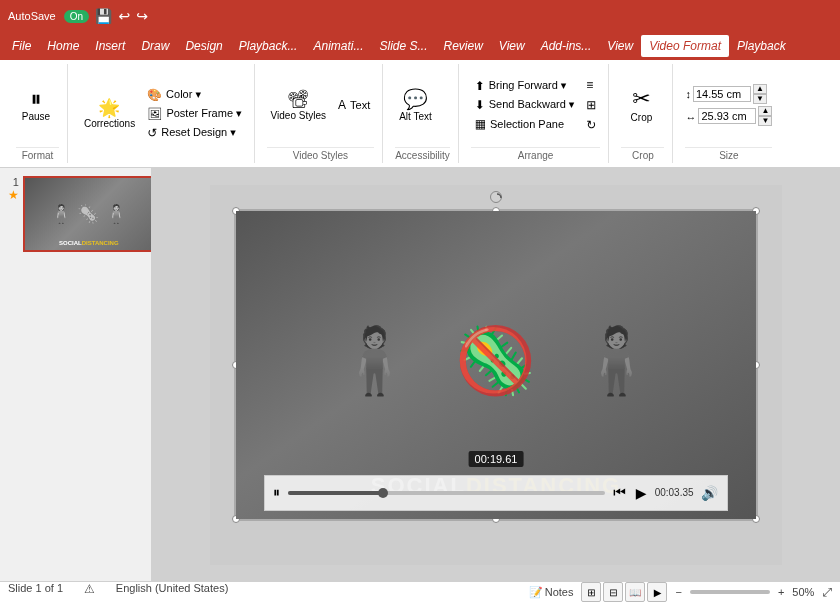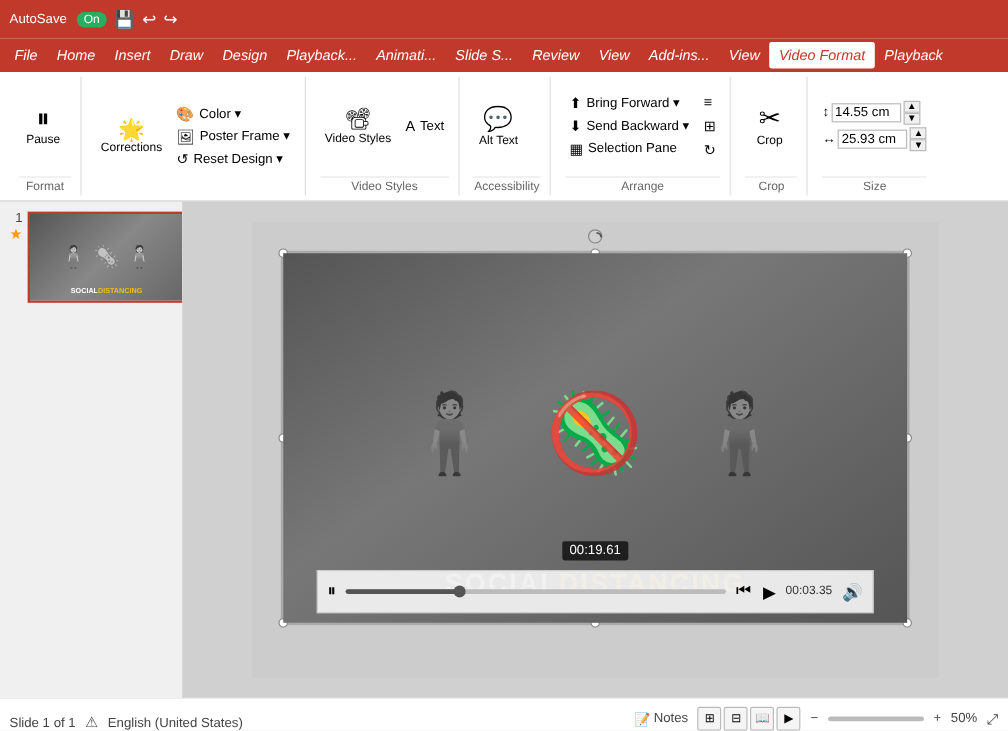--- a/index.html
+++ b/index.html
@@ -67,21 +67,21 @@
     
     .video-controls { position: absolute; bottom: 8px; left: 28px; right: 28px; height: 36px; background: rgba(240,240,240,0.95); border: 1px solid #ccc; display: flex; align-items: center; padding: 0 6px; gap: 6px; }
     .ctrl-btn { background: none; border: none; cursor: pointer; font-size: 14px; padding: 2px; }
     .progress-bar { flex: 1; height: 4px; background: #bbb; border-radius: 2px; position: relative; }
     .progress-fill { height: 100%; background: #555; border-radius: 2px; width: 30%; }
     .progress-thumb { position: absolute; left: 30%; top: 50%; transform: translate(-50%, -50%); width: 10px; height: 10px; background: #555; border-radius: 50%; }
     .time-label { font-size: 10px; color: #333; white-space: nowrap; }
     .timestamp-bubble { position: absolute; bottom: 52px; left: 50%; transform: translateX(-50%); background: rgba(0,0,0,0.7); color: white; font-size: 11px; padding: 2px 6px; border-radius: 2px; }
 
     
-    .status-bar { display: flex; align-items: flex-end; height: 28px; background: white; border-top: 1px solid #d0d0d0; padding: 0 8px; gap: 8px; font-size: 11px; color: #444; }
+    .status-bar { display: flex; align-items: flex-start; height: 28px; background: white; border-top: 1px solid #d0d0d0; padding: 0 8px; gap: 21px; font-size: 11px; color: #444; }
     .status-right { margin-left: auto; display: flex; align-items: center; gap: 8px; }
     .view-btns { display: flex; gap: 2px; }
     .view-btn { width: 20px; height: 20px; border: 1px solid #bbb; background: #f5f5f5; cursor: pointer; display: flex; align-items: center; justify-content: center; font-size: 10px; border-radius: 2px; }
     .zoom-slider { width: 80px; height: 4px; background: #bbb; border-radius: 2px; }
 
     .figures-container { position: absolute; top: 50%; left: 50%; transform: translate(-50%, -55%); display: flex; align-items: center; gap: 40px; }
     .figure { font-size: 70px; filter: grayscale(1); opacity: 0.85; }
   </style>
 </head>
 <body>

